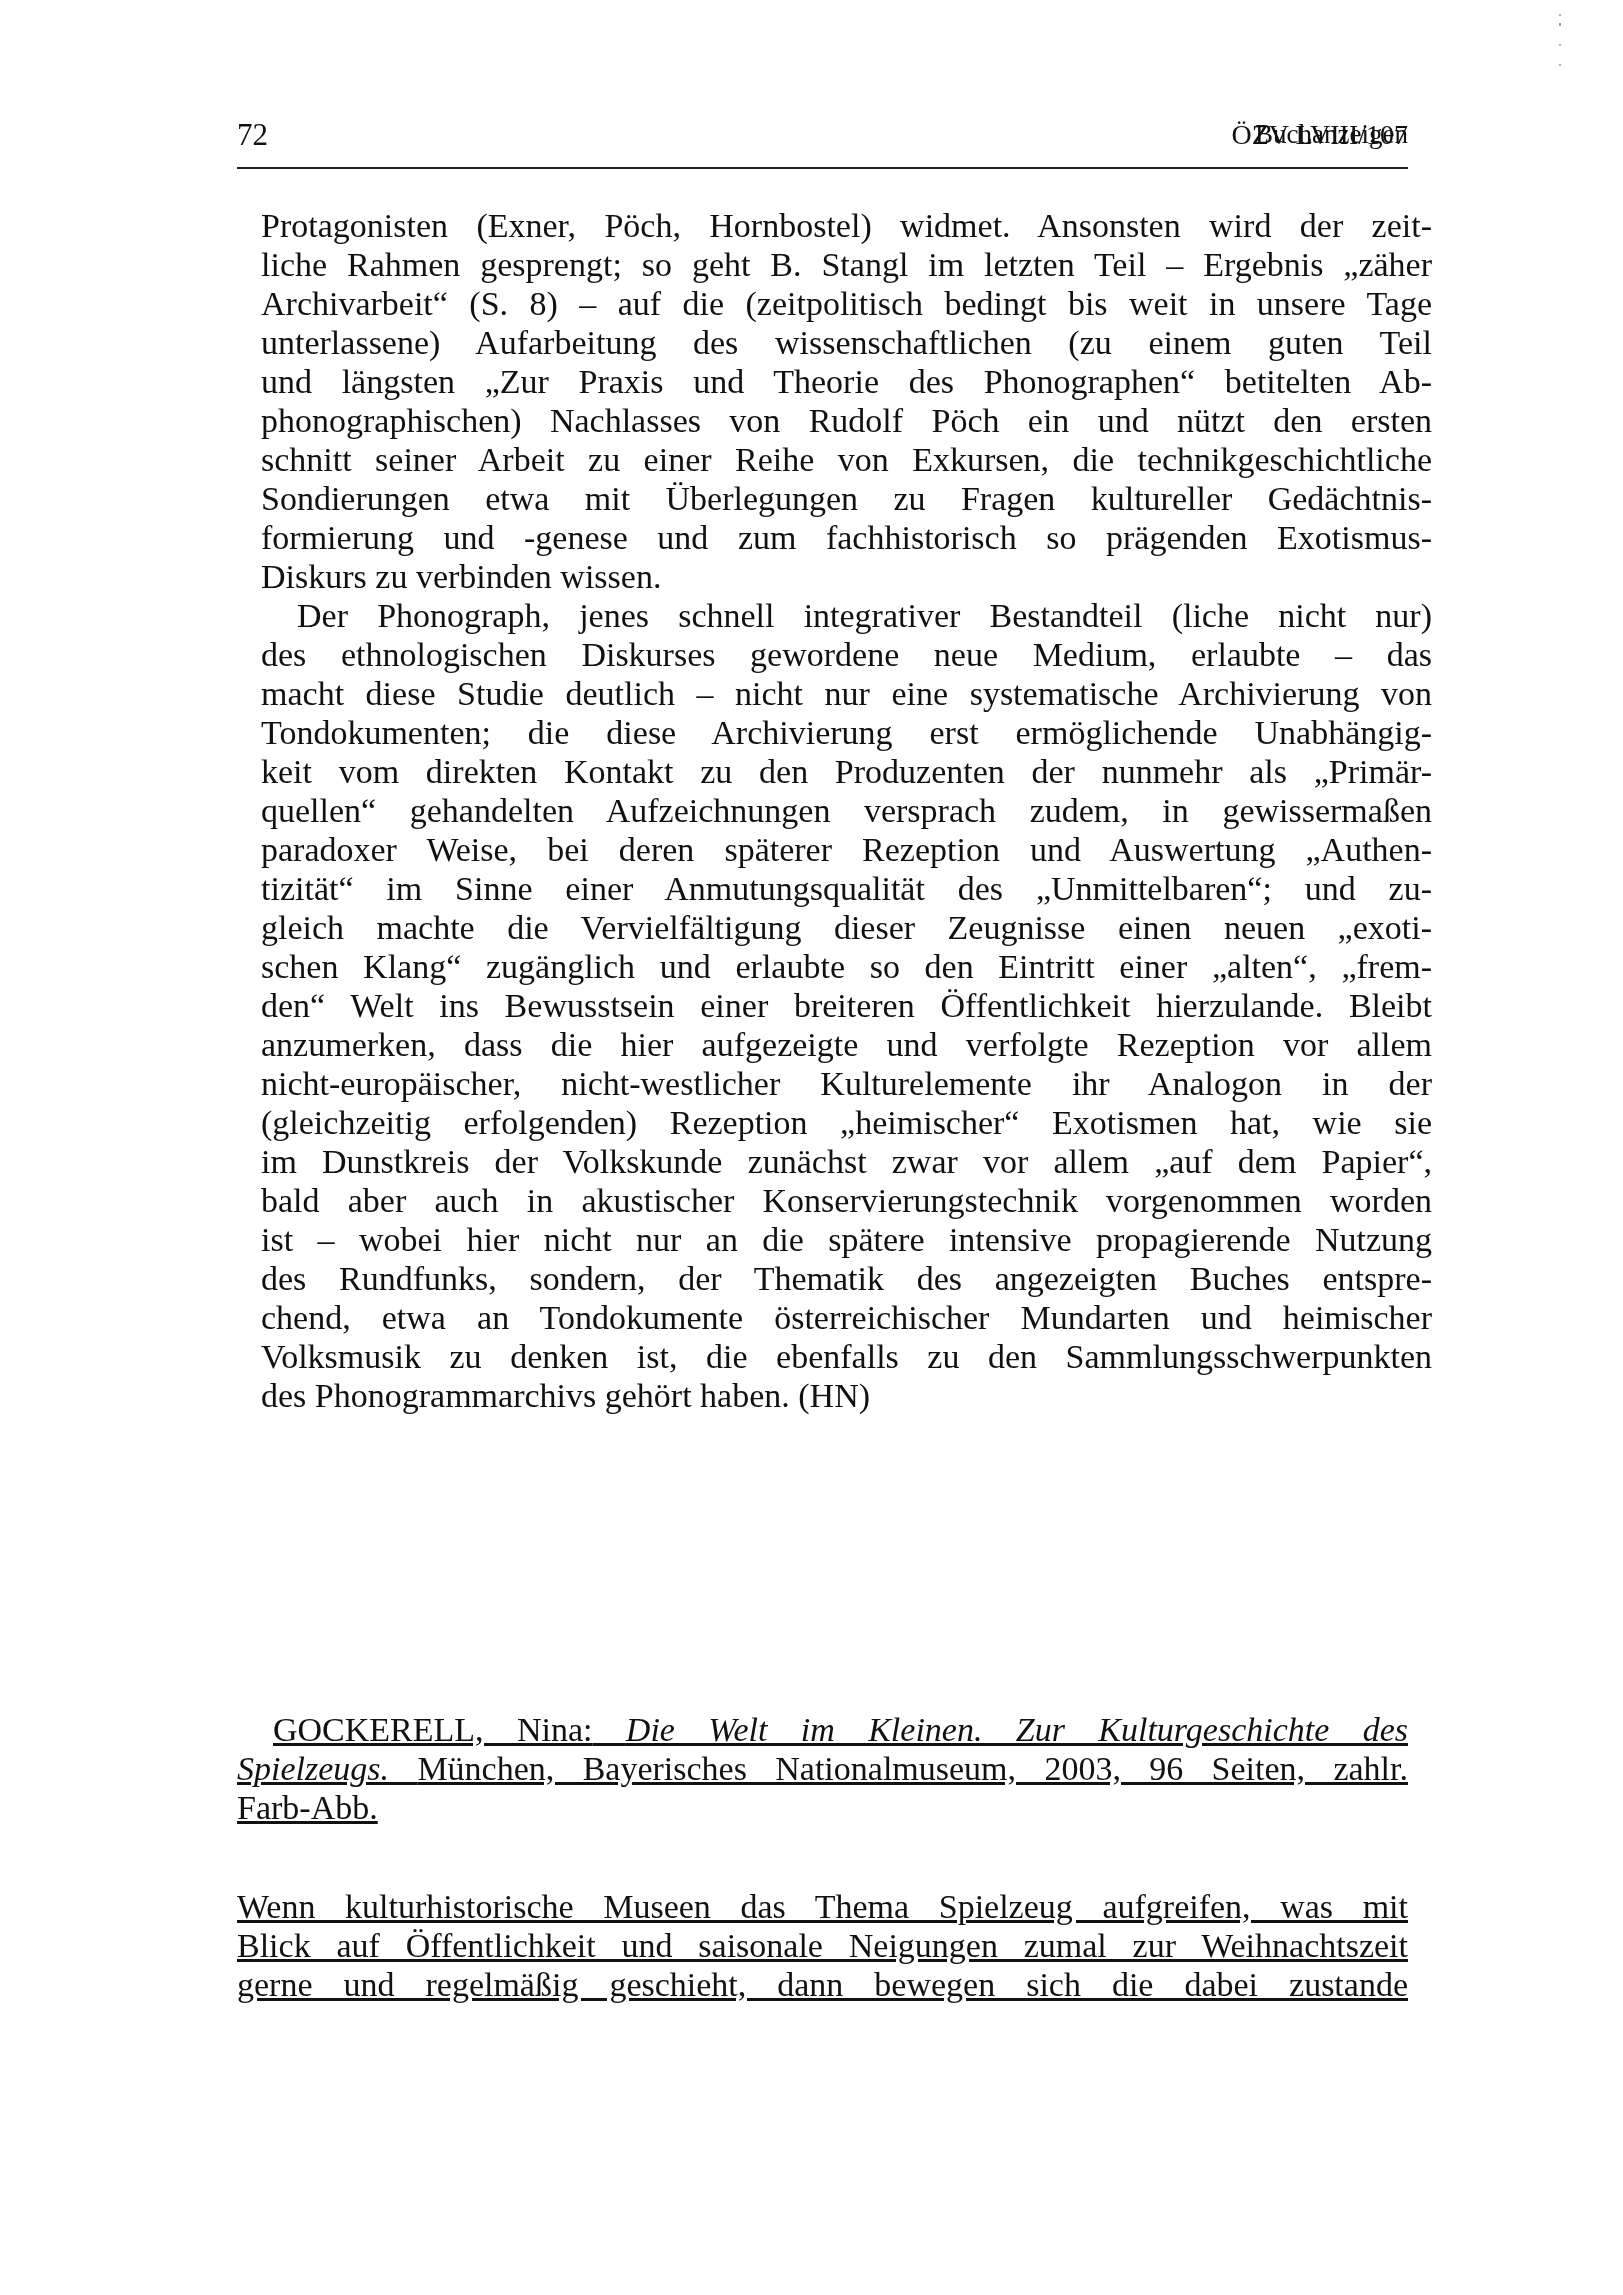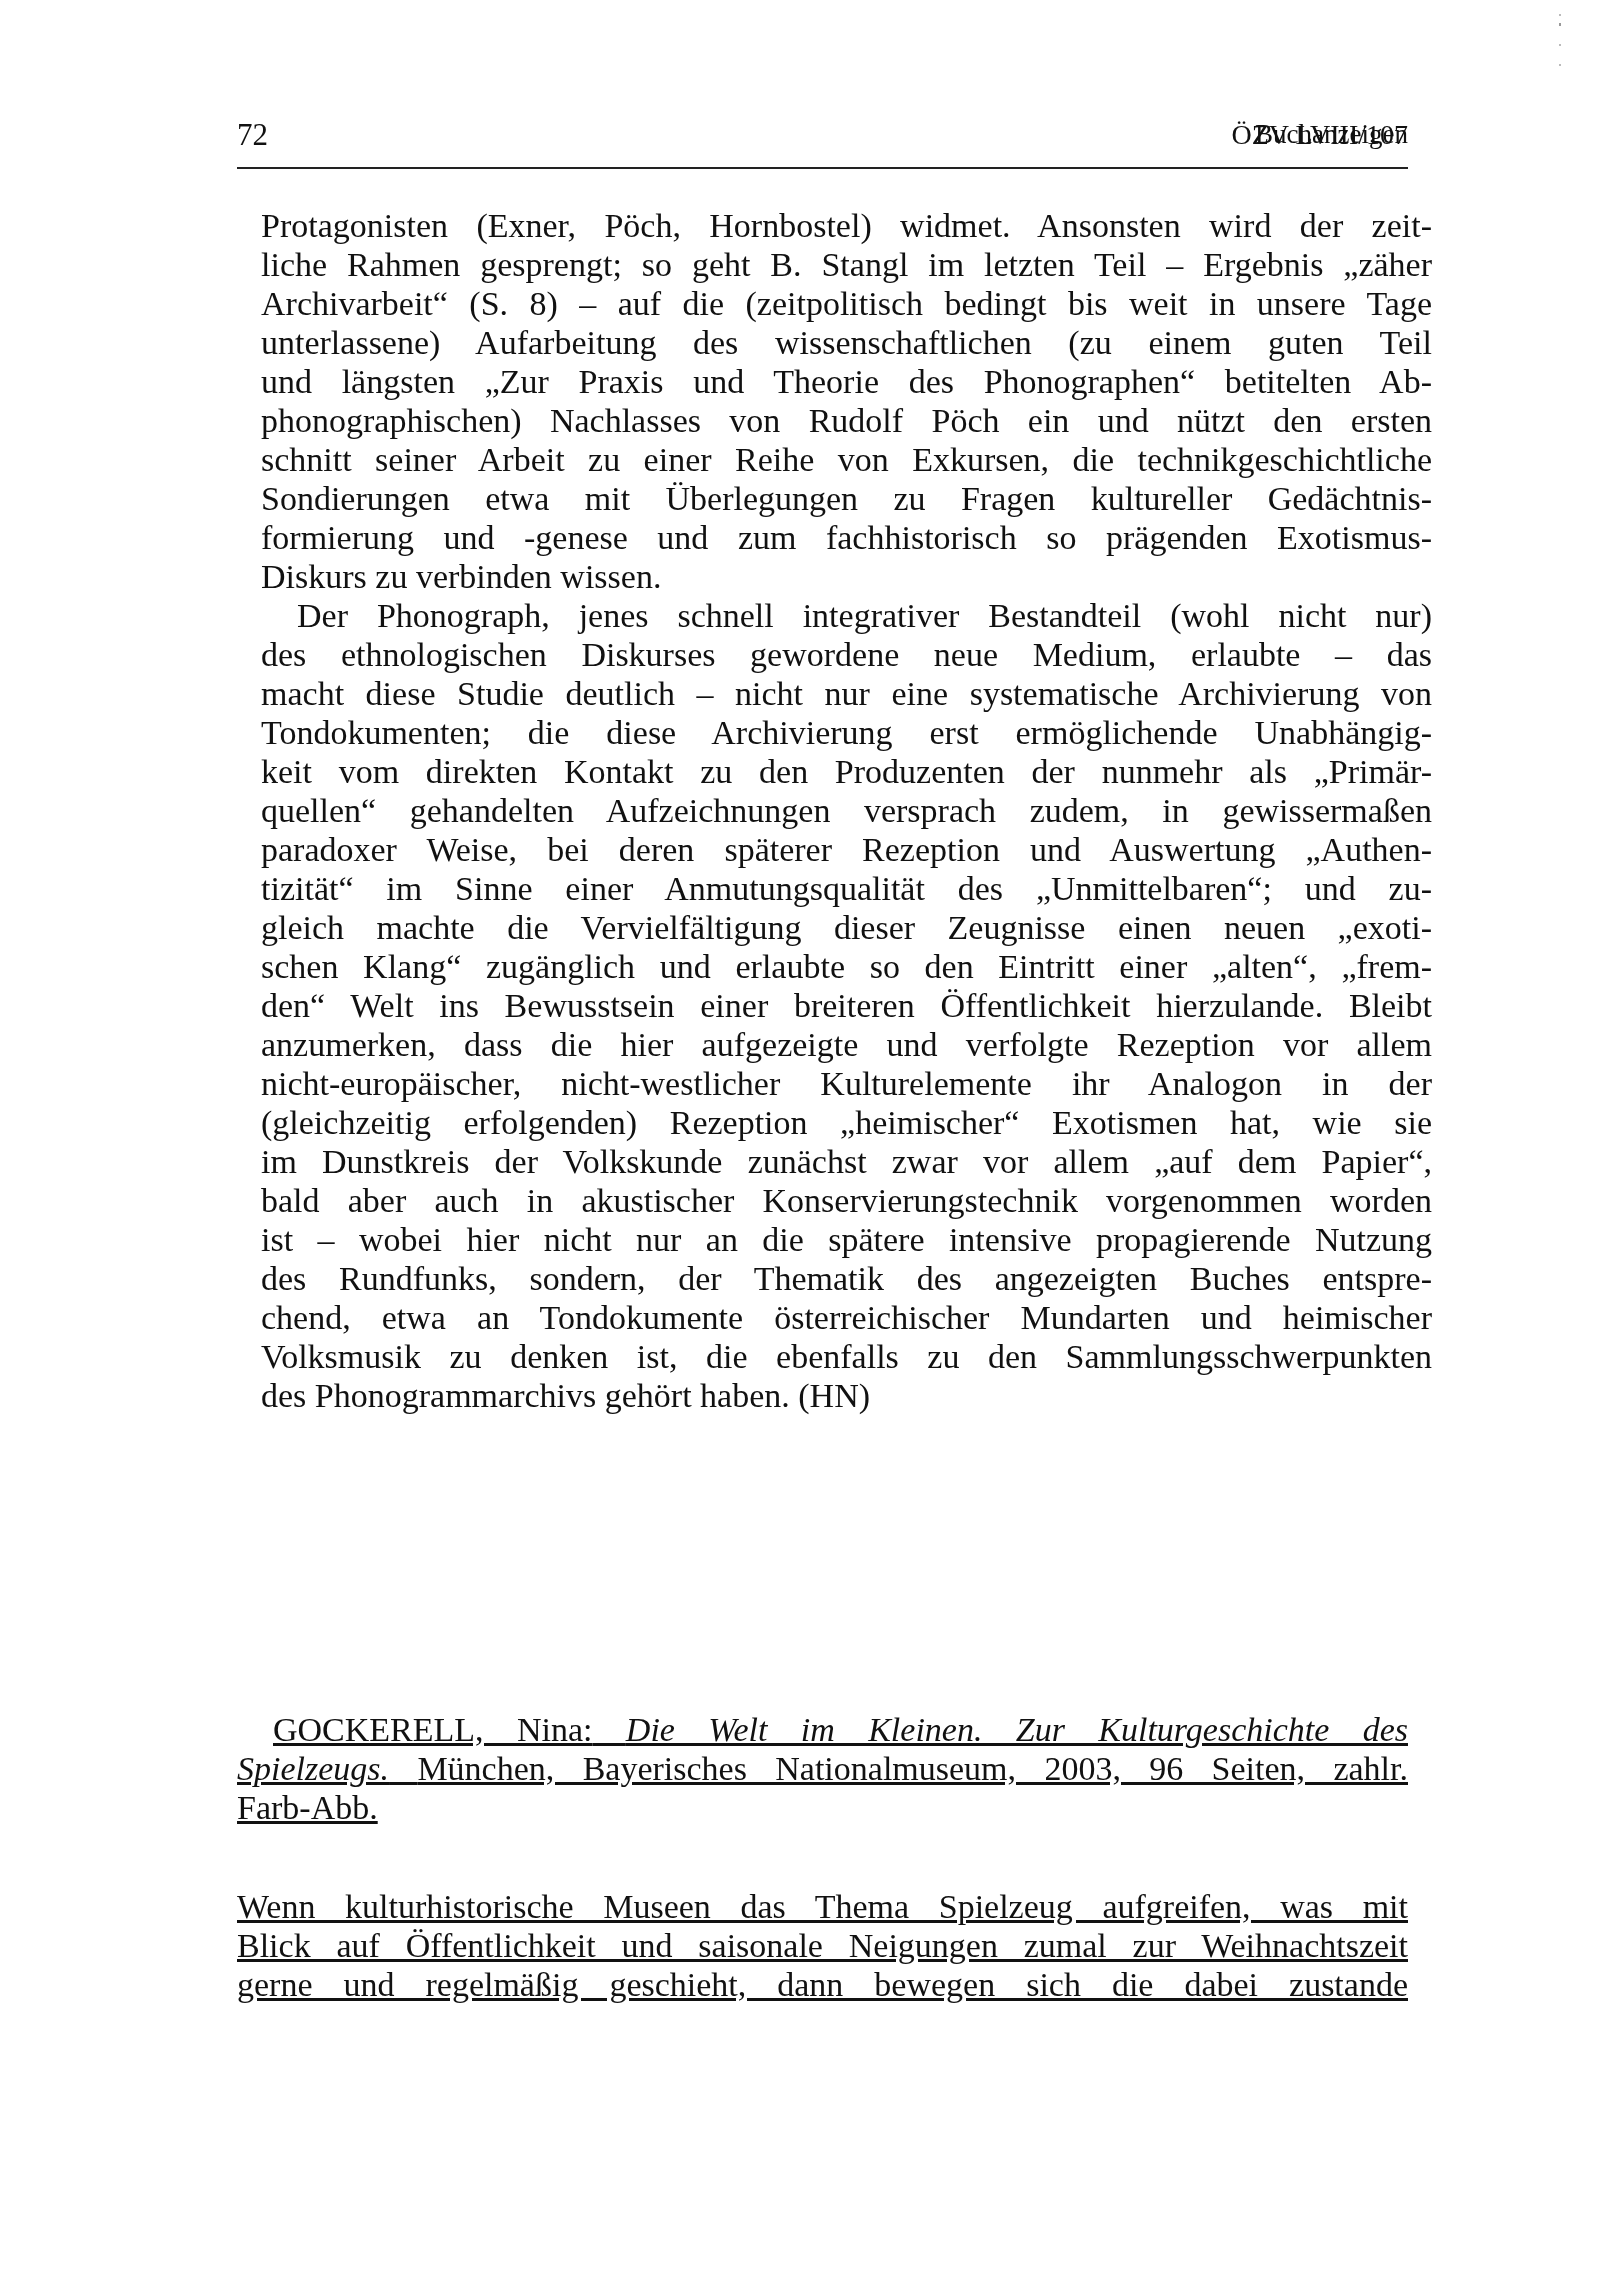--- a/index.html
+++ b/index.html
@@ -100,21 +100,21 @@
       <span class="line">Archivarbeit“ (S. 8) – auf die (zeitpolitisch bedingt bis weit in unsere Tage</span>
       <span class="line">unterlassene) Aufarbeitung des wissenschaftlichen (zu einem guten Teil</span>
       <span class="line">und längsten „Zur Praxis und Theorie des Phonographen“ betitelten Ab-</span>
       <span class="line">phonographischen) Nachlasses von Rudolf Pöch ein und nützt den ersten</span>
       <span class="line">schnitt seiner Arbeit zu einer Reihe von Exkursen, die technikgeschichtliche</span>
       <span class="line">Sondierungen etwa mit Überlegungen zu Fragen kultureller Gedächtnis-</span>
       <span class="line">formierung und -genese und zum fachhistorisch so prägenden Exotismus-</span>
       <span class="line last">Diskurs zu verbinden wissen.</span>
     </div>
     <div>
-      <span class="line ind">Der Phonograph, jenes schnell integrativer Bestandteil (wohl nicht nur)</span>
+      <span class="line ind">Der Phonograph, jenes schnell integrativer Bestandteil (liche nicht nur)</span>
       <span class="line">des ethnologischen Diskurses gewordene neue Medium, erlaubte – das</span>
       <span class="line">macht diese Studie deutlich – nicht nur eine systematische Archivierung von</span>
       <span class="line">Tondokumenten; die diese Archivierung erst ermöglichende Unabhängig-</span>
       <span class="line">keit vom direkten Kontakt zu den Produzenten der nunmehr als „Primär-</span>
       <span class="line">quellen“ gehandelten Aufzeichnungen versprach zudem, in gewissermaßen</span>
       <span class="line">paradoxer Weise, bei deren späterer Rezeption und Auswertung „Authen-</span>
       <span class="line">tizität“ im Sinne einer Anmutungsqualität des „Unmittelbaren“; und zu-</span>
       <span class="line">gleich machte die Vervielfältigung dieser Zeugnisse einen neuen „exoti-</span>
       <span class="line">schen Klang“ zugänglich und erlaubte so den Eintritt einer „alten“, „frem-</span>
       <span class="line">den“ Welt ins Bewusstsein einer breiteren Öffentlichkeit hierzulande. Bleibt</span>

